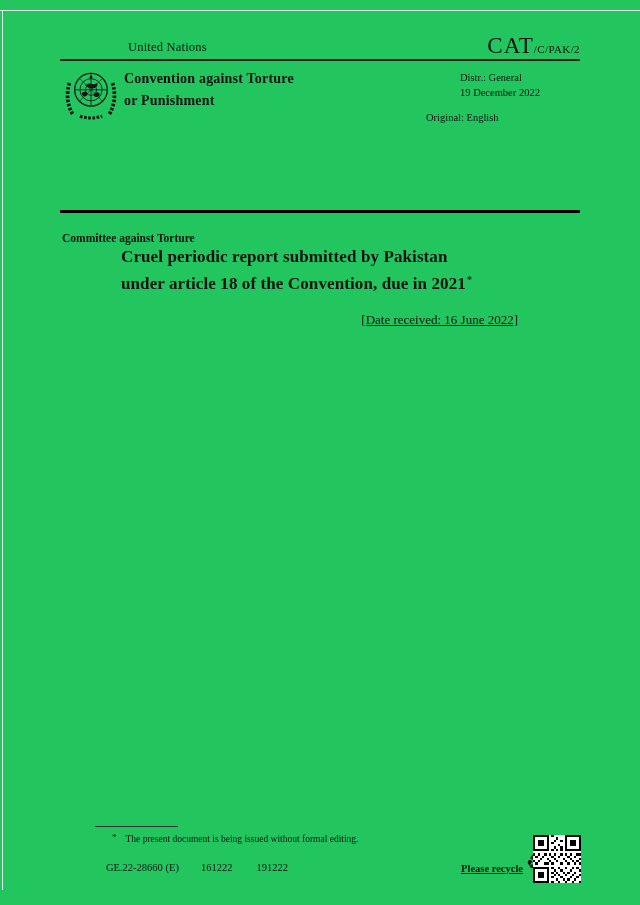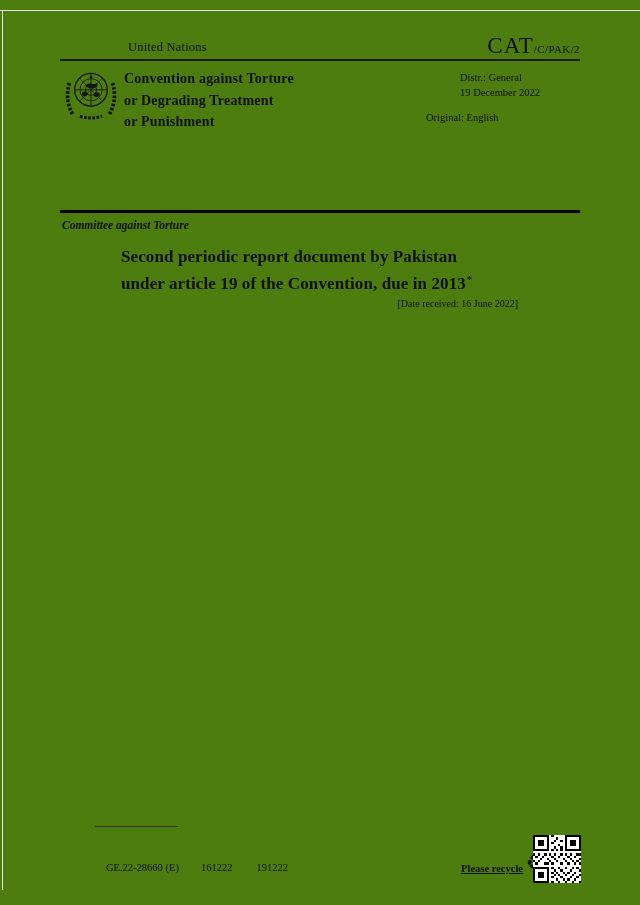--- a/index.html
+++ b/index.html
@@ -1,19 +1,19 @@
 <!DOCTYPE html>
 <html><head>
 <meta charset="utf-8">
 <style>
   html,body{margin:0;padding:0;background:#9a9a9a;}
   .page{
     position:relative;
     width:640px;height:905px;
-    background:#4d7c0f;
+    background:#22c55e;
     font-family:"Liberation Serif","DejaVu Serif",serif;
     color:#111;
     overflow:hidden;
     margin:0 auto;
   }
   
   .scan-edge-top{position:absolute;left:0;top:10px;width:640px;height:1px;background:#e2e2e2;}
   .scan-edge-left{position:absolute;left:2px;top:10px;width:1px;height:880px;background:#ececec;}
 
   .abs{position:absolute;}
@@ -26,26 +26,26 @@
   .rule-thin{left:60px;top:59px;width:520px;height:2px;background:#1a1a1a;}
   .rule-thick{left:60px;top:210px;width:520px;height:3px;background:#000;}
 
   .emblem{left:62px;top:66px;width:58px;height:56px;}
 
   .masthead-title{left:124px;top:68px;font-size:14px;font-weight:bold;line-height:21.5px;letter-spacing:.2px;}
 
   .distr-block{left:427px;top:71px;font-size:10.5px;line-height:14.5px;margin-left:33px;}
   .distr-original{left:426px;top:112px;font-size:10.5px;}
 
-  .committee{left:62px;top:219px;font-size:11.5px;font-weight:bold;font-style:italic;}
+  .committee{left:62px;top:232px;font-size:11.5px;font-weight:bold;}
 
   .report-title{left:121px;top:245px;width:420px;font-size:17px;font-weight:bold;line-height:23px;letter-spacing:.1px;}
   .report-title sup{font-size:10px;font-weight:bold;vertical-align:6px;margin-left:1px;}
 
-  .date-received{right:122px;top:298px;font-size:10px;}
+  .date-received{right:122px;top:312px;font-size:13px;text-decoration:underline;}
 
   .footnote-rule{left:95px;top:826px;width:83px;height:1px;background:#333;}
   .footnote{left:112px;top:832px;font-size:9.5px;}
   .footnote .marker{margin-right:9px;font-size:9px;vertical-align:2px;}
 
   .ge-line{left:62px;top:862px;font-size:10.5px;white-space:nowrap;}
   .ge-line .gap1{margin-right:22px;margin-left:44px;}
   .ge-line .gap2{margin-right:24px;}
 
   .recycle{right:117px;top:863px;font-size:10.5px;font-weight:bold;white-space:nowrap;text-decoration:underline;}
@@ -85,42 +85,42 @@
     </g>
     <g stroke="#161616" fill="none" stroke-linecap="butt">
       <path d="M20 90 Q4 62 15 28" stroke-width="7" stroke-dasharray="5 3"></path>
       <path d="M90 90 Q106 62 95 28" stroke-width="7" stroke-dasharray="5 3"></path>
       <path d="M34 94 Q55 101 76 94" stroke-width="6" stroke-dasharray="5 3"></path>
     </g>
   </svg>
 
   <div class="abs masthead-title">
     <div>Convention against Torture</div>
-    <div>or Degrading Treatment</div>
     <div>or Punishment</div>
   </div>
 
   <div class="abs distr-block">
     <div>Distr.: General</div>
     <div>19 December 2022</div>
   </div>
   <div class="abs distr-original">Original: English</div>
 
   <div class="abs rule-thick"></div>
 
   <div class="abs committee">Committee against Torture</div>
 
   <div class="abs report-title">
-    <div>Second periodic report document by Pakistan</div>
-    <div><span>under article 19 of the Convention, due in 2013</span><sup>*</sup></div>
+    <div>Cruel periodic report submitted by Pakistan</div>
+    <div><span>under article 18 of the Convention, due in 2021</span><sup>*</sup></div>
   </div>
 
   <div class="abs date-received">[Date received: 16 June 2022]</div>
 
   <div class="abs footnote-rule"></div>
+  <div class="abs footnote"><span class="marker">*</span><span>The present document is being issued without formal editing.</span></div>
 
   <div class="abs ge-line"><span class="gap1">GE.22-28660  (E)</span><span class="gap2">161222</span><span>191222</span></div>
 
   <div class="abs recycle">Please recycle</div>
   <div class="recycle-glyph">♻</div>
 
   <svg class="abs qr" viewBox="0 0 21 21" shape-rendering="crispEdges">
     <rect x="0" y="0" width="21" height="21" fill="#fff"></rect>
     <g fill="#000">
       <rect x="0" y="0" width="7" height="7"></rect>

